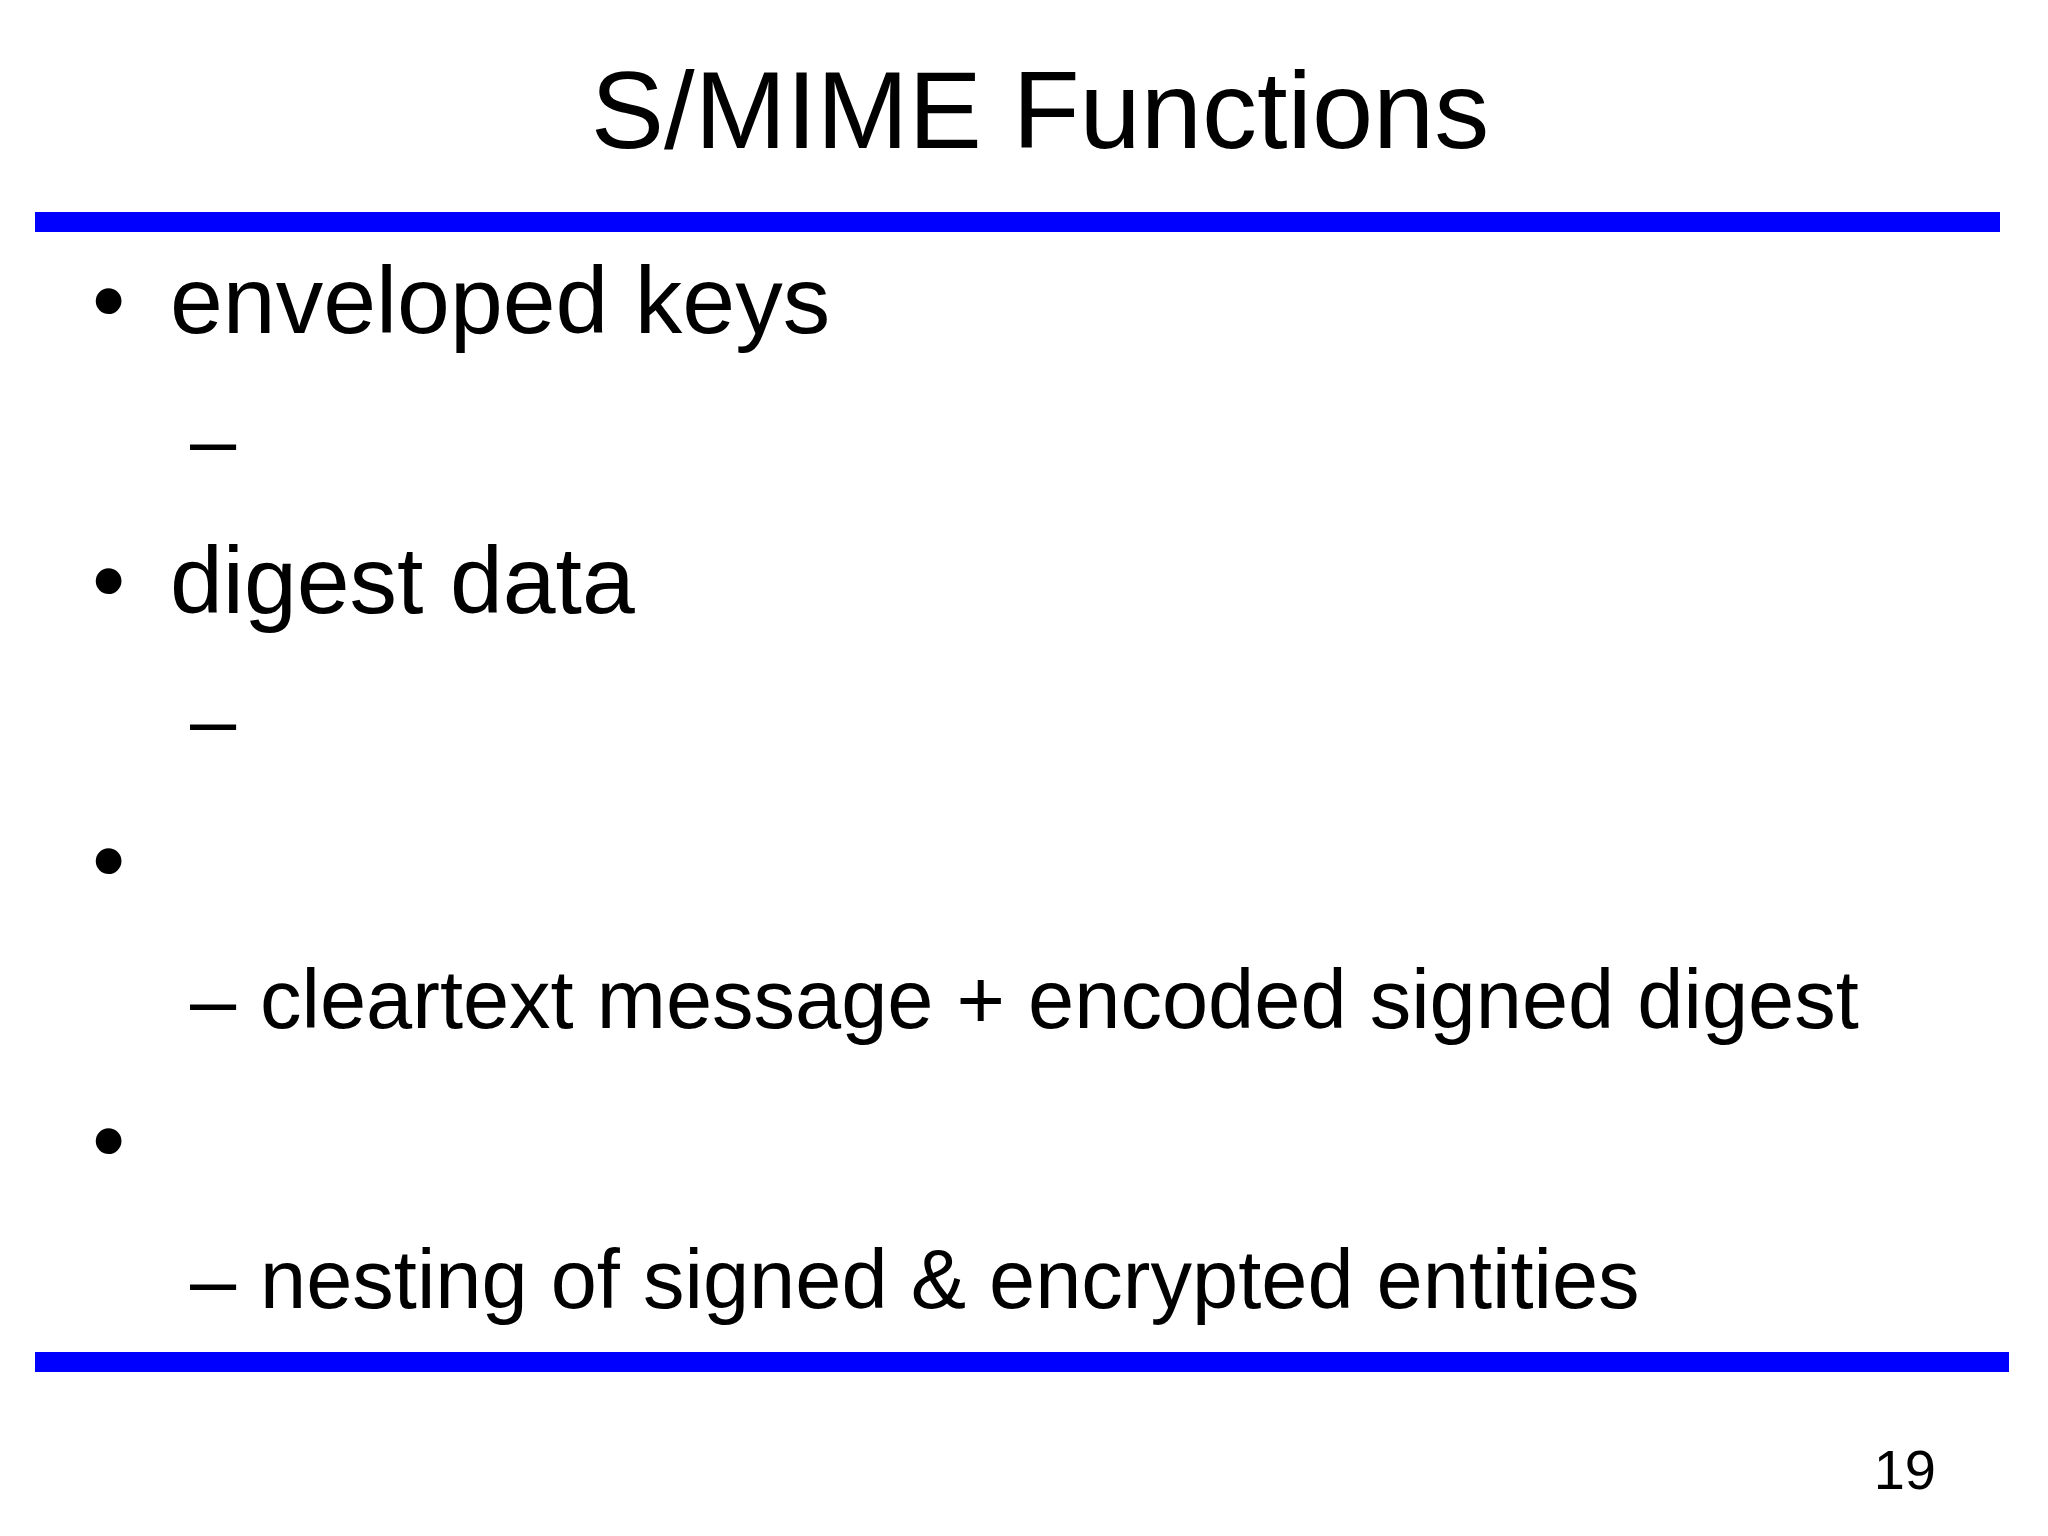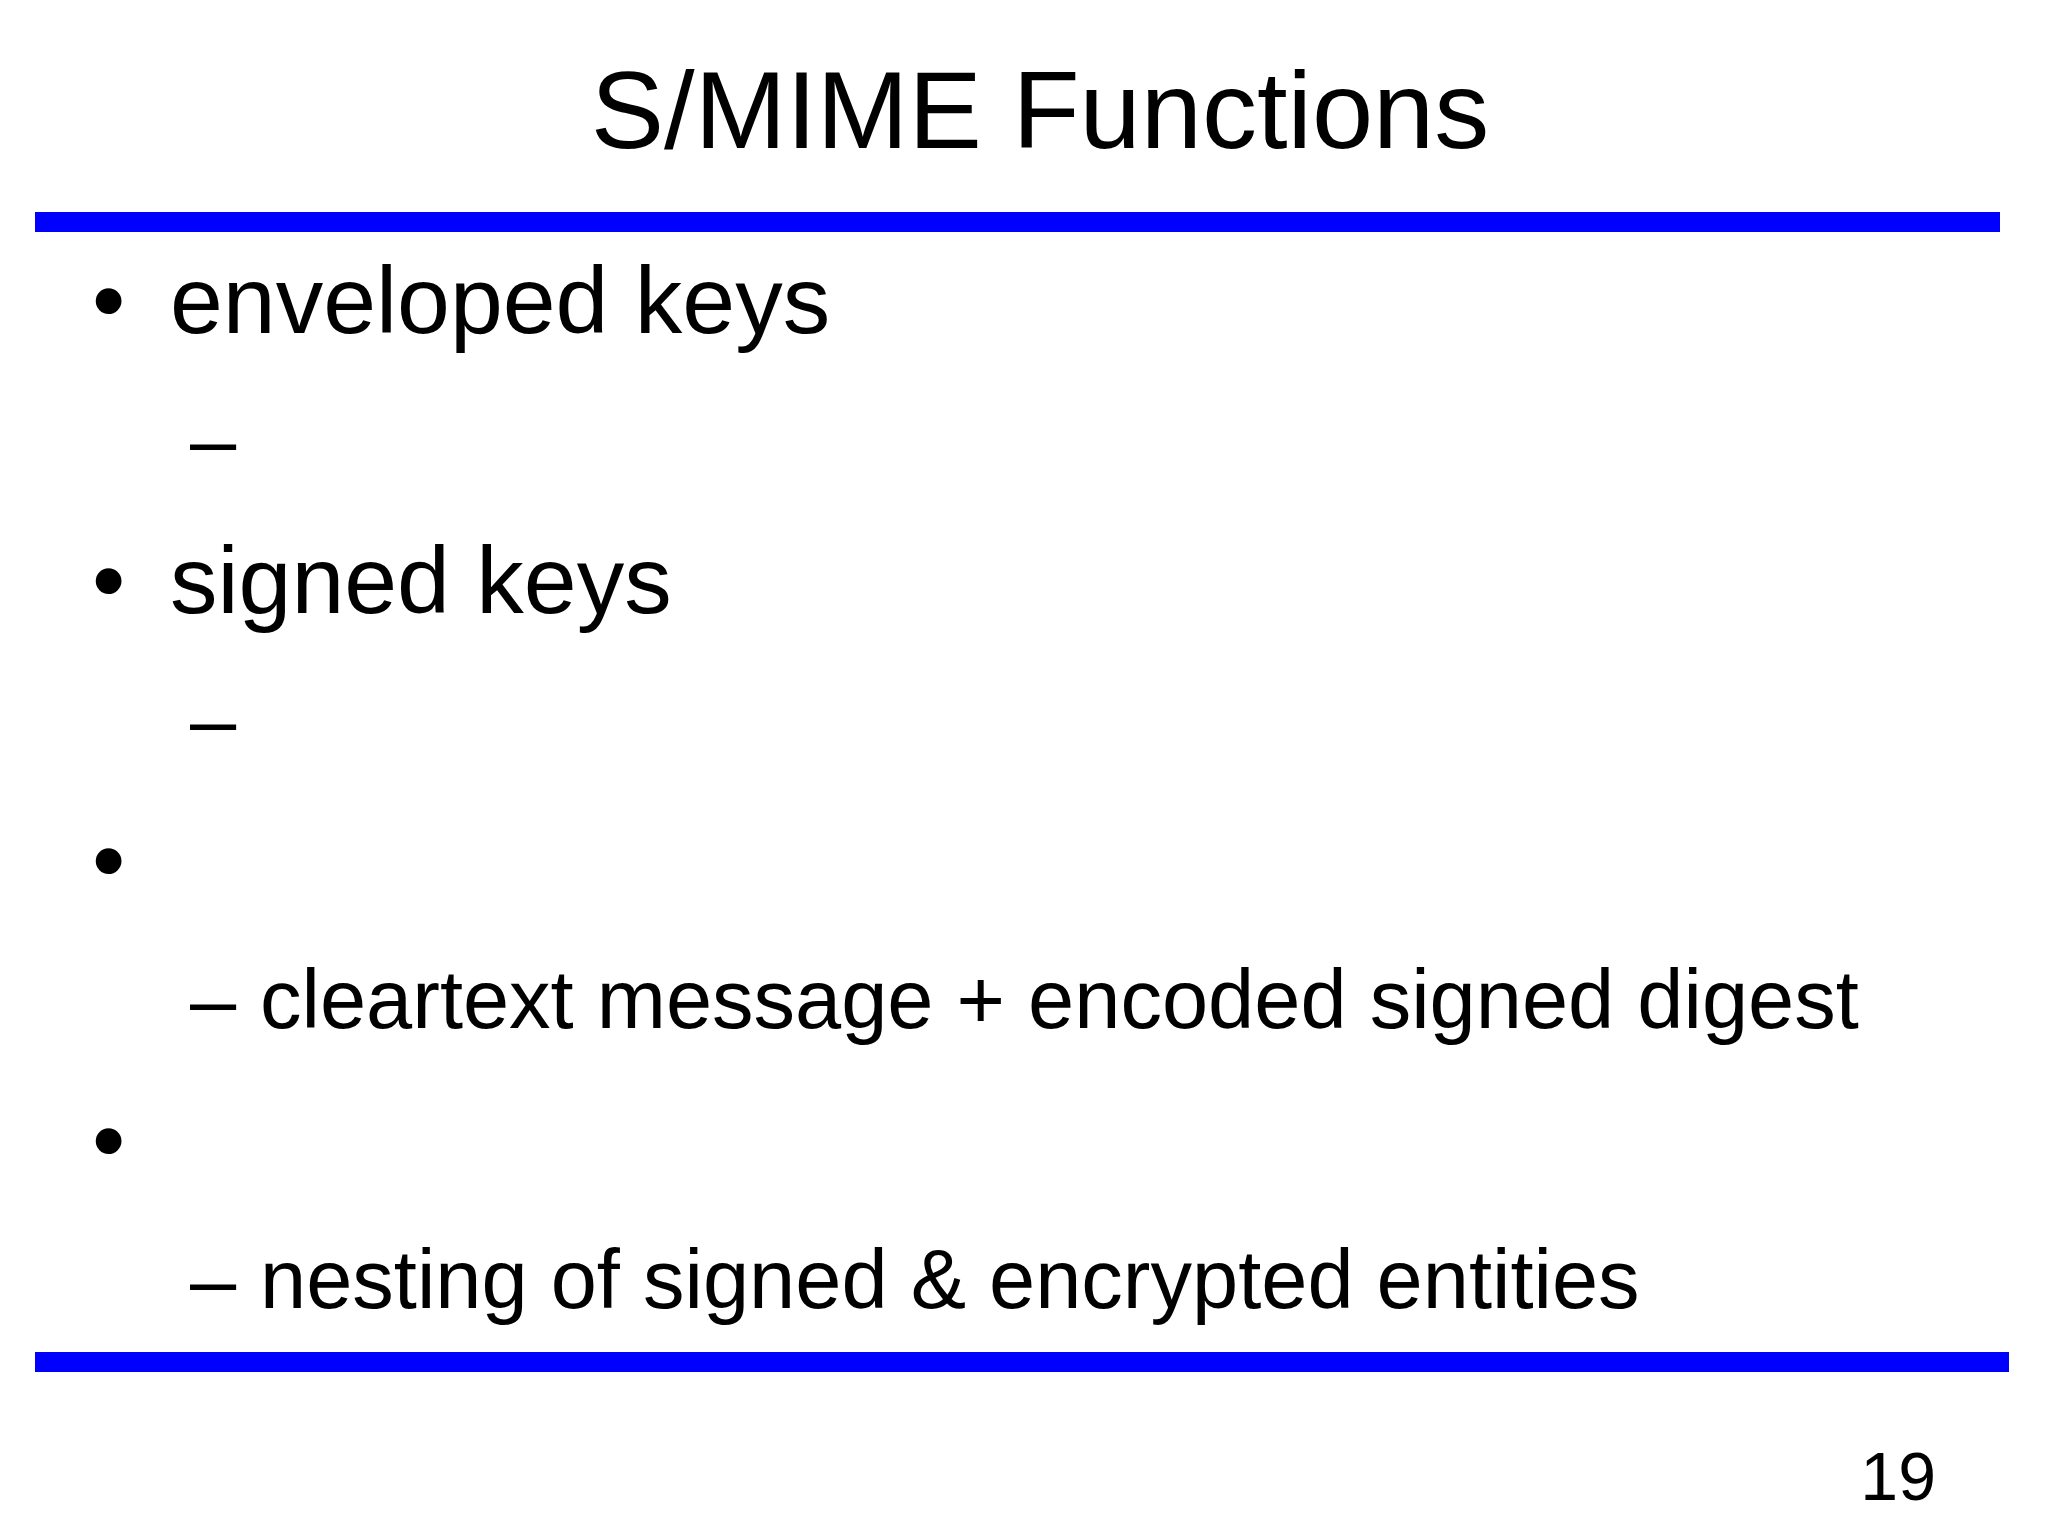--- a/index.html
+++ b/index.html
@@ -76,21 +76,21 @@
     font-size: 95px;
   }
   .line.sub .marker {
     width: 70px;
     font-size: 83px;
   }
   .page-number {
     position: absolute;
     top: 1442px;
     right: 112px;
-    font-size: 68px;
+    font-size: 56px;
     line-height: 1;
   }
 </style>
 </head>
 <body style="background: rgb(255, 255, 255); color: rgb(0, 0, 0);">
 
 <div class="slide">
 
   <h1 class="slide-title">S/MIME Functions</h1>
 
@@ -101,21 +101,21 @@
     <div class="line main">
       <span class="marker">•</span>
       <span>enveloped keys</span>
     </div>
     <div class="line sub">
       <span class="marker">–</span>
     </div>
 
     <div class="line main">
       <span class="marker">•</span>
-      <span>signed keys</span>
+      <span>digest data</span>
     </div>
     <div class="line sub">
       <span class="marker">–</span>
     </div>
 
     <div class="line main">
       <span class="marker">•</span>
     </div>
     <div class="line sub">
       <span class="marker">–</span>

